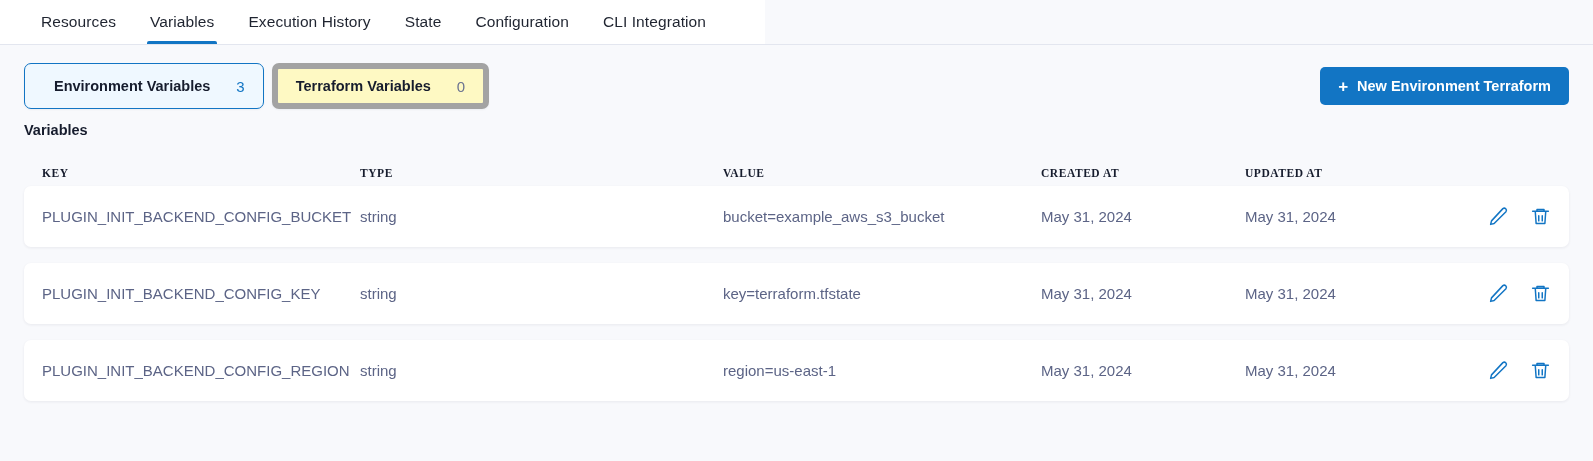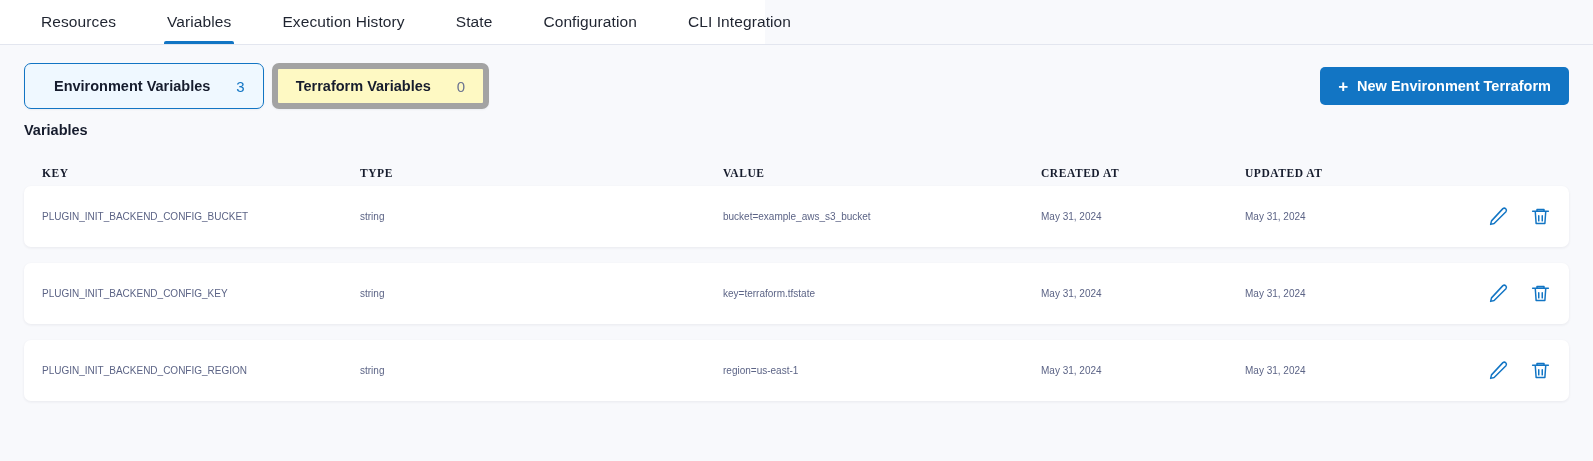--- a/index.html
+++ b/index.html
@@ -30,21 +30,21 @@
     width: 765px;
     height: 44px;
     background: #ffffff;
   }
   .topnav-tabs {
     position: relative;
     display: flex;
     align-items: center;
     height: 44px;
     padding-left: 24px;
-    gap: 17px;
+    gap: 0px;
   }
   .topnav-tab {
     position: relative;
     height: 44px;
     display: flex;
     align-items: center;
     padding: 0 17px;
     font-size: 15.5px;
     color: #1f2430;
     cursor: pointer;
@@ -159,21 +159,21 @@
 
   .trow {
     background: #ffffff;
     border-radius: 7px;
     box-shadow: 0 1px 3px rgba(22,32,60,.07);
     height: 61px;
     padding: 0 18px;
     margin-bottom: 16px;
   }
   .td {
-    font-size: 10px;
+    font-size: 15px;
     color: #5c6486;
     white-space: nowrap;
     overflow: hidden;
     text-overflow: ellipsis;
   }
   .td-key { color: #5c6486; }
 
   .actions {
     display: flex;
     align-items: center;

